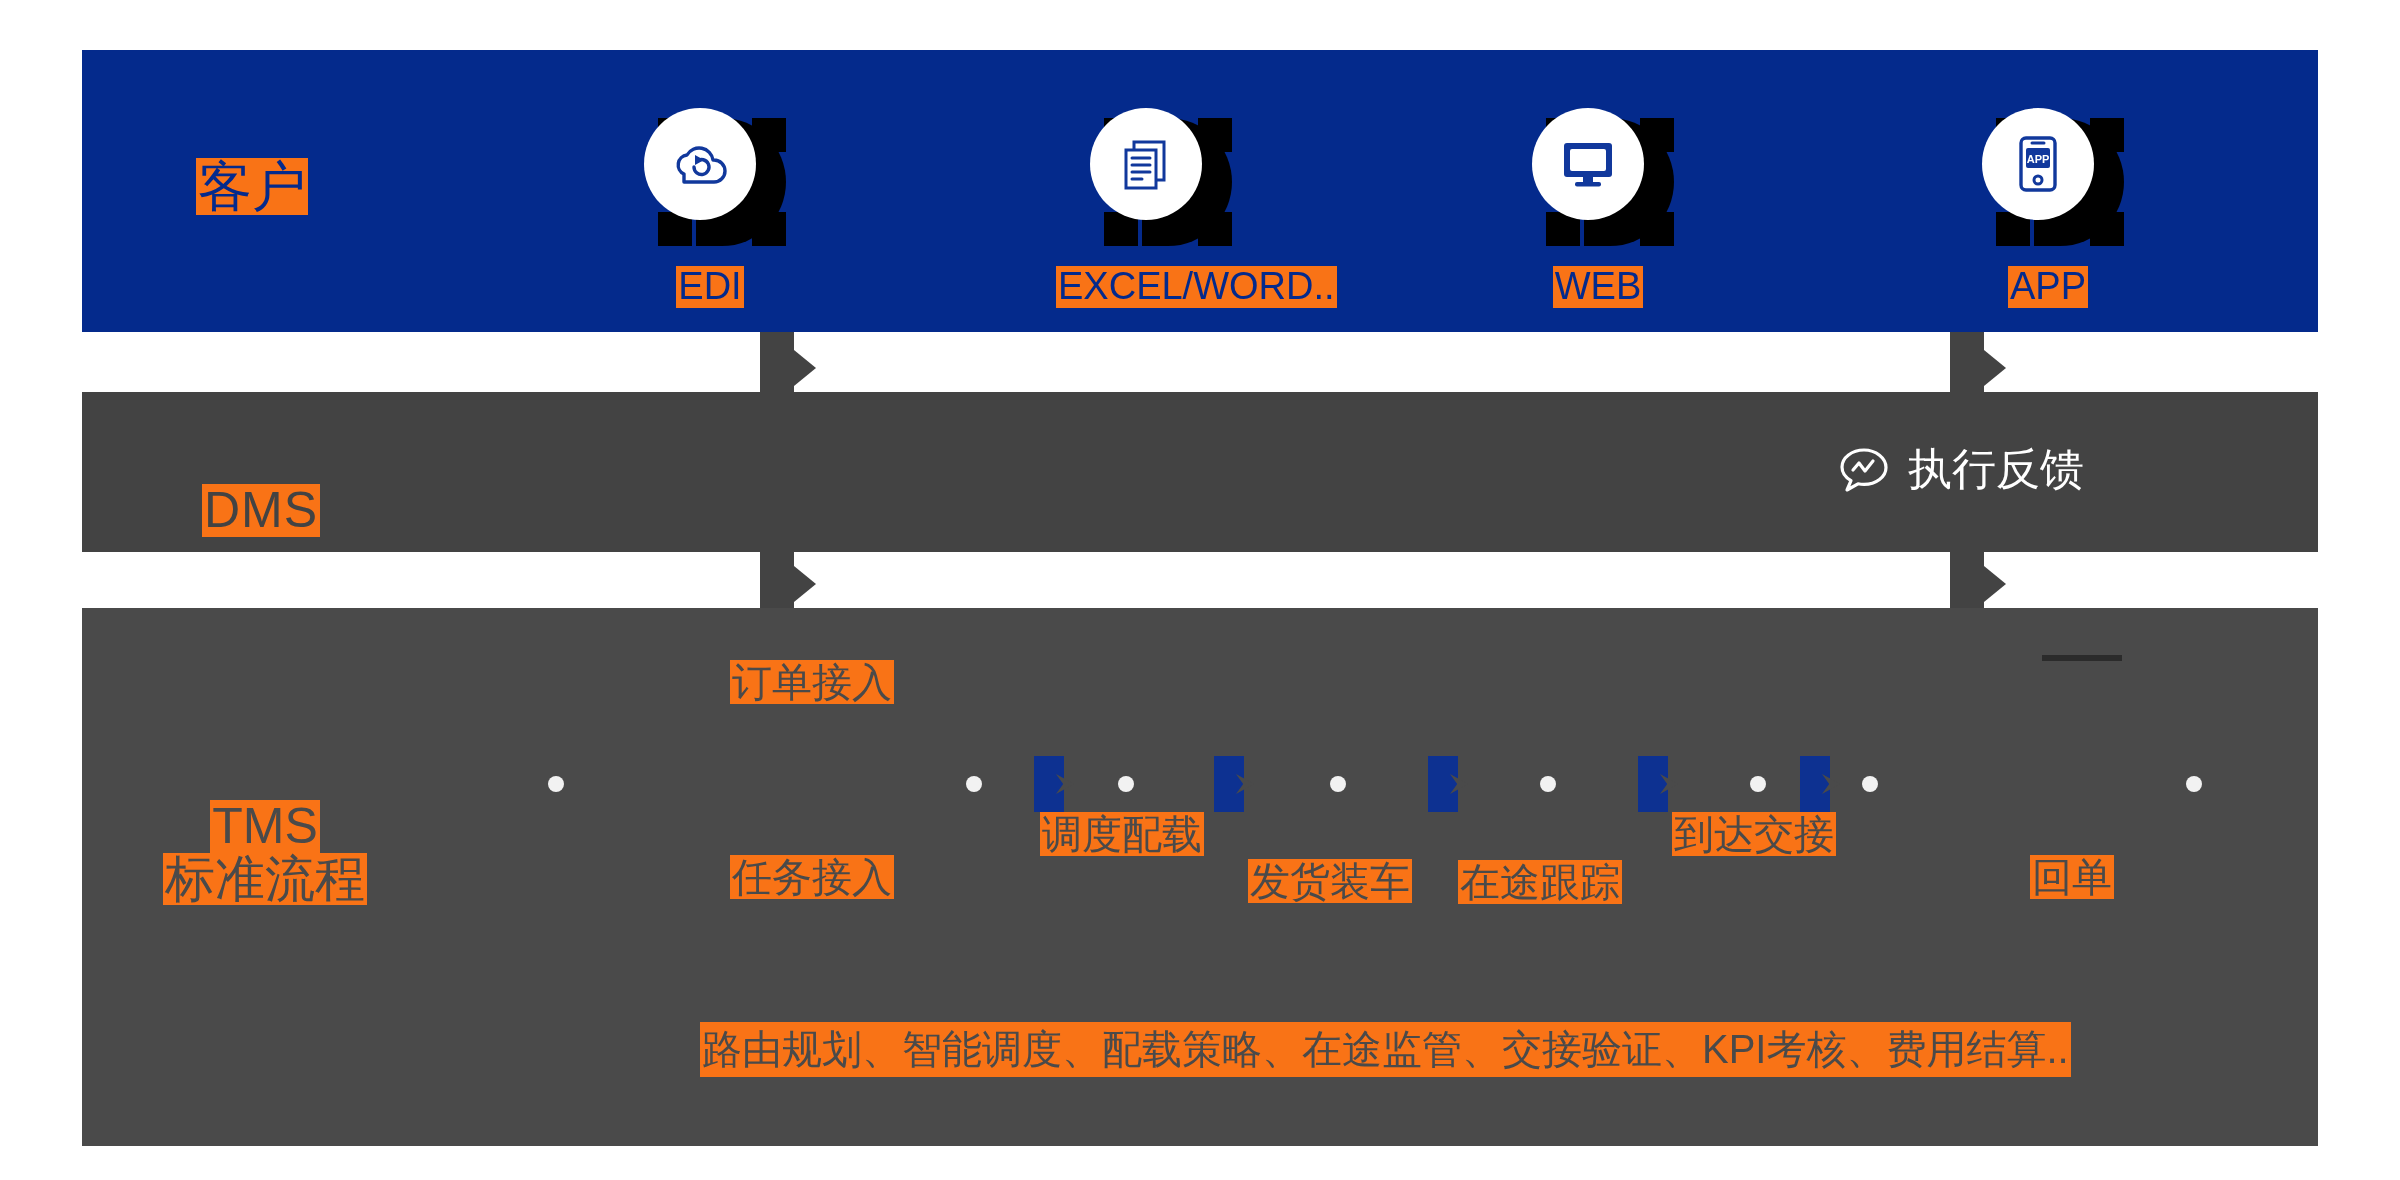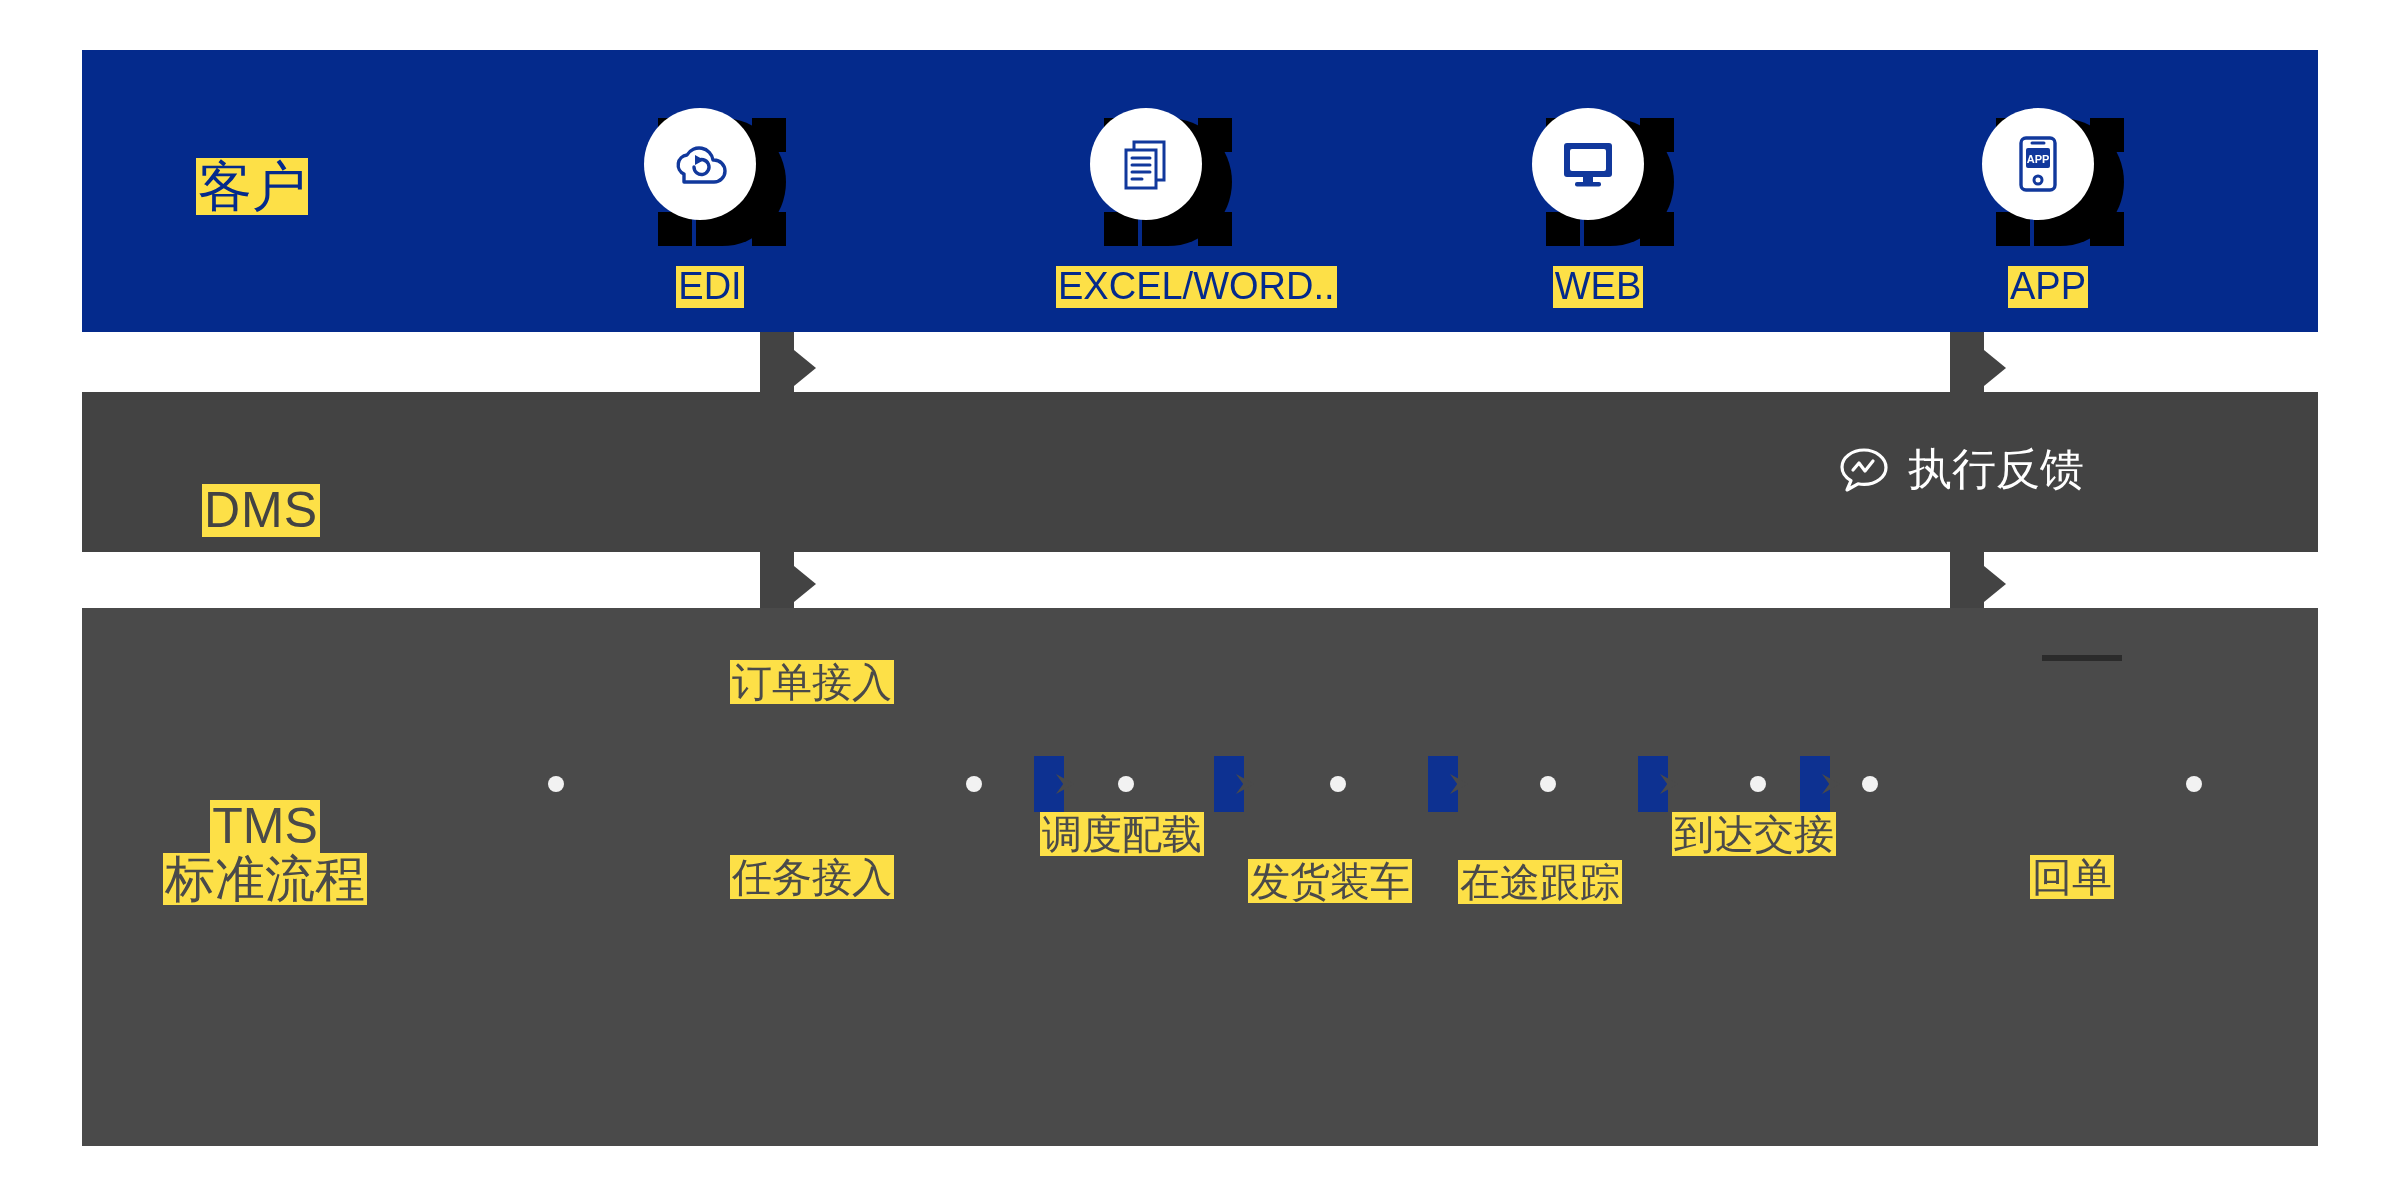--- a/index.html
+++ b/index.html
@@ -48,21 +48,21 @@
 
   
   .row-title {
     position: absolute;
     font-weight: 400;
     white-space: nowrap;
     line-height: 1.05;
   }
   
   .hl {
-    background: #fde047;
+    background: #f97316;
     display: inline-block;
     padding: 0 2px;
   }
   .hl-blue   { color: #042a8c; }
   .hl-grey   { color: #434343; }
   .hl-grey2  { color: #4a4a4a; }
 
   .title-customer {
     left: 196px;
     top: 158px;
@@ -405,14 +405,17 @@
   </div>
   <div class="step-label" style="left:1672px; top:812px;">
     <span class="hl hl-grey2">到达交接</span>
   </div>
 
   <div class="dashes"></div>
   <div class="step-label" style="left:2030px; top:855px;">
     <span class="hl hl-grey2">回单</span>
   </div>
 
+  <div class="caption">
+    <span class="hl hl-grey2">路由规划、智能调度、配载策略、在途监管、交接验证、KPI考核、费用结算..</span>
+  </div>
 
 </div>
 
 </body></html>

